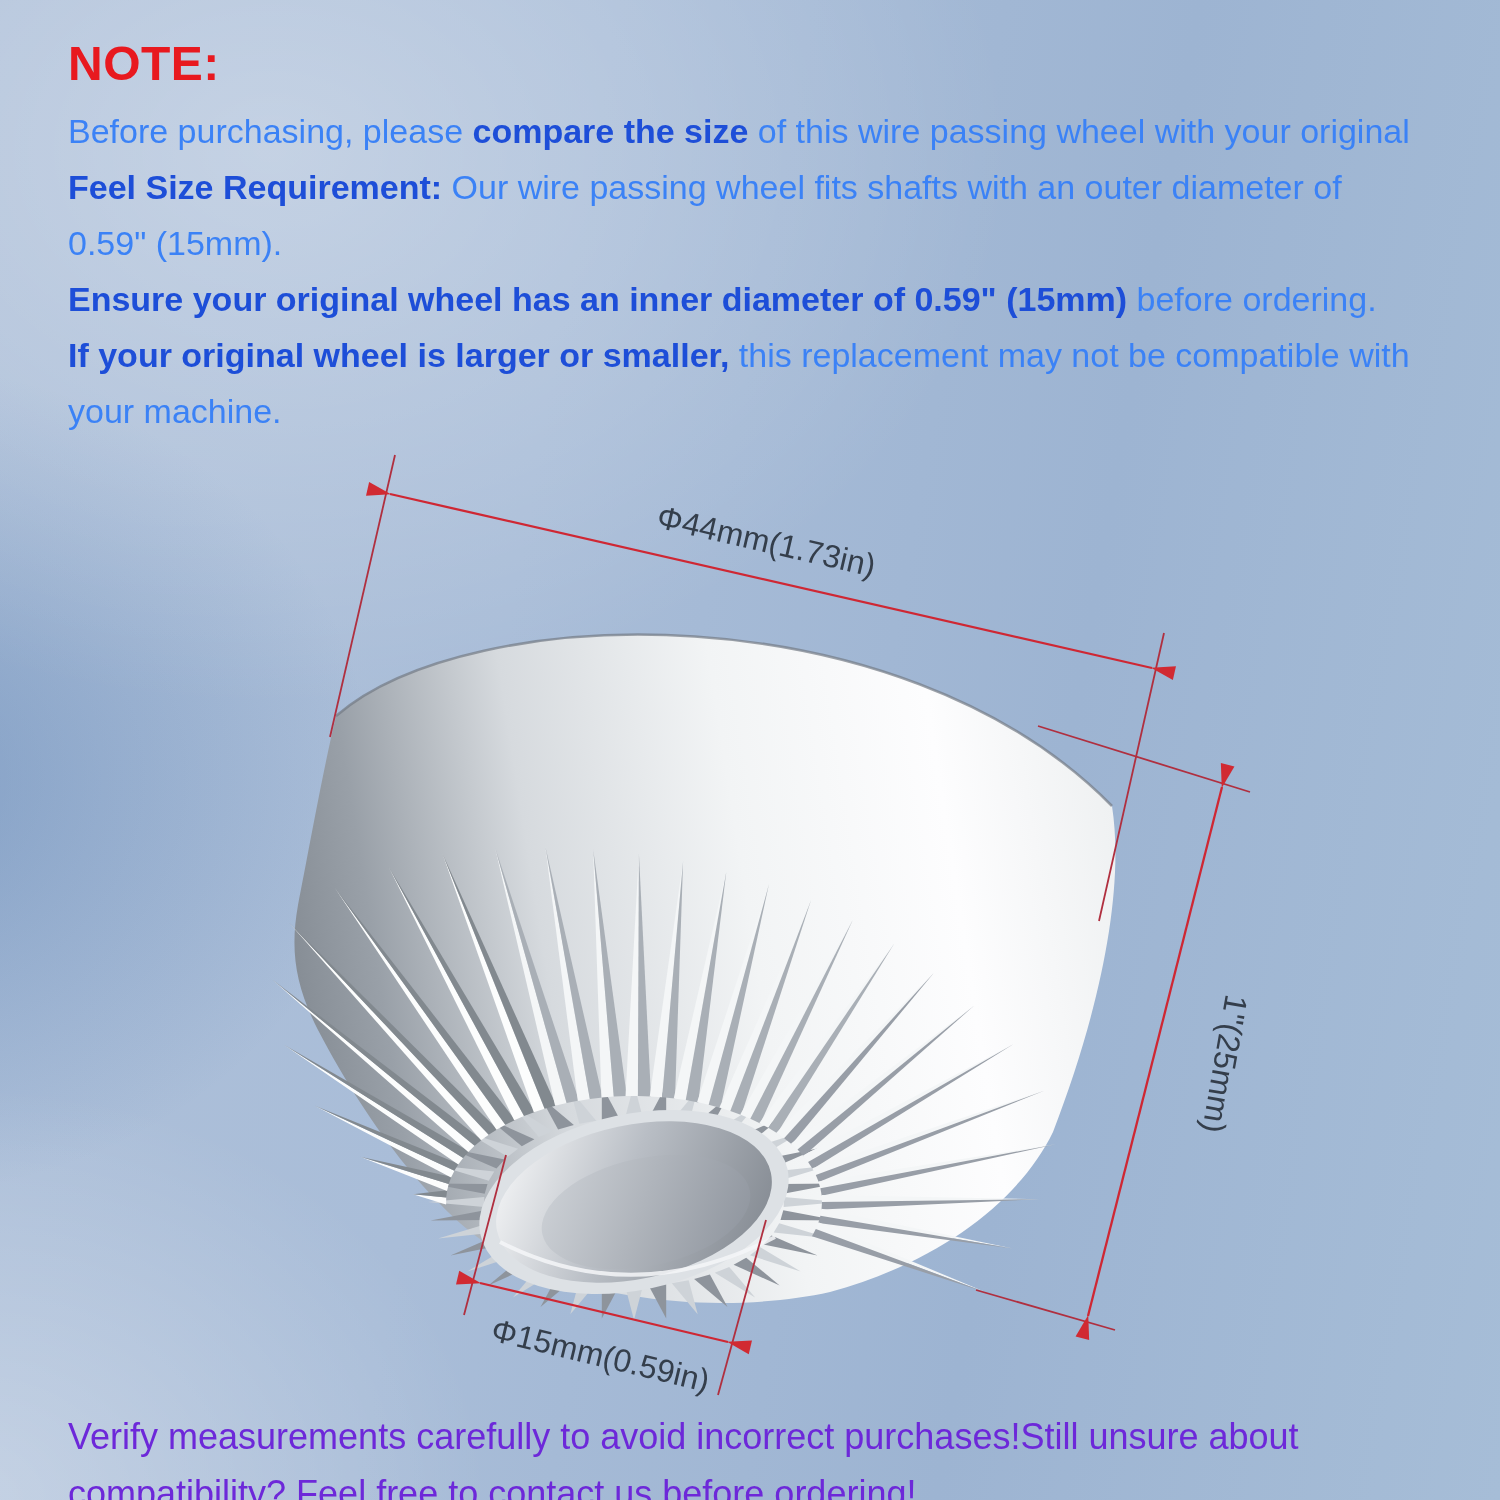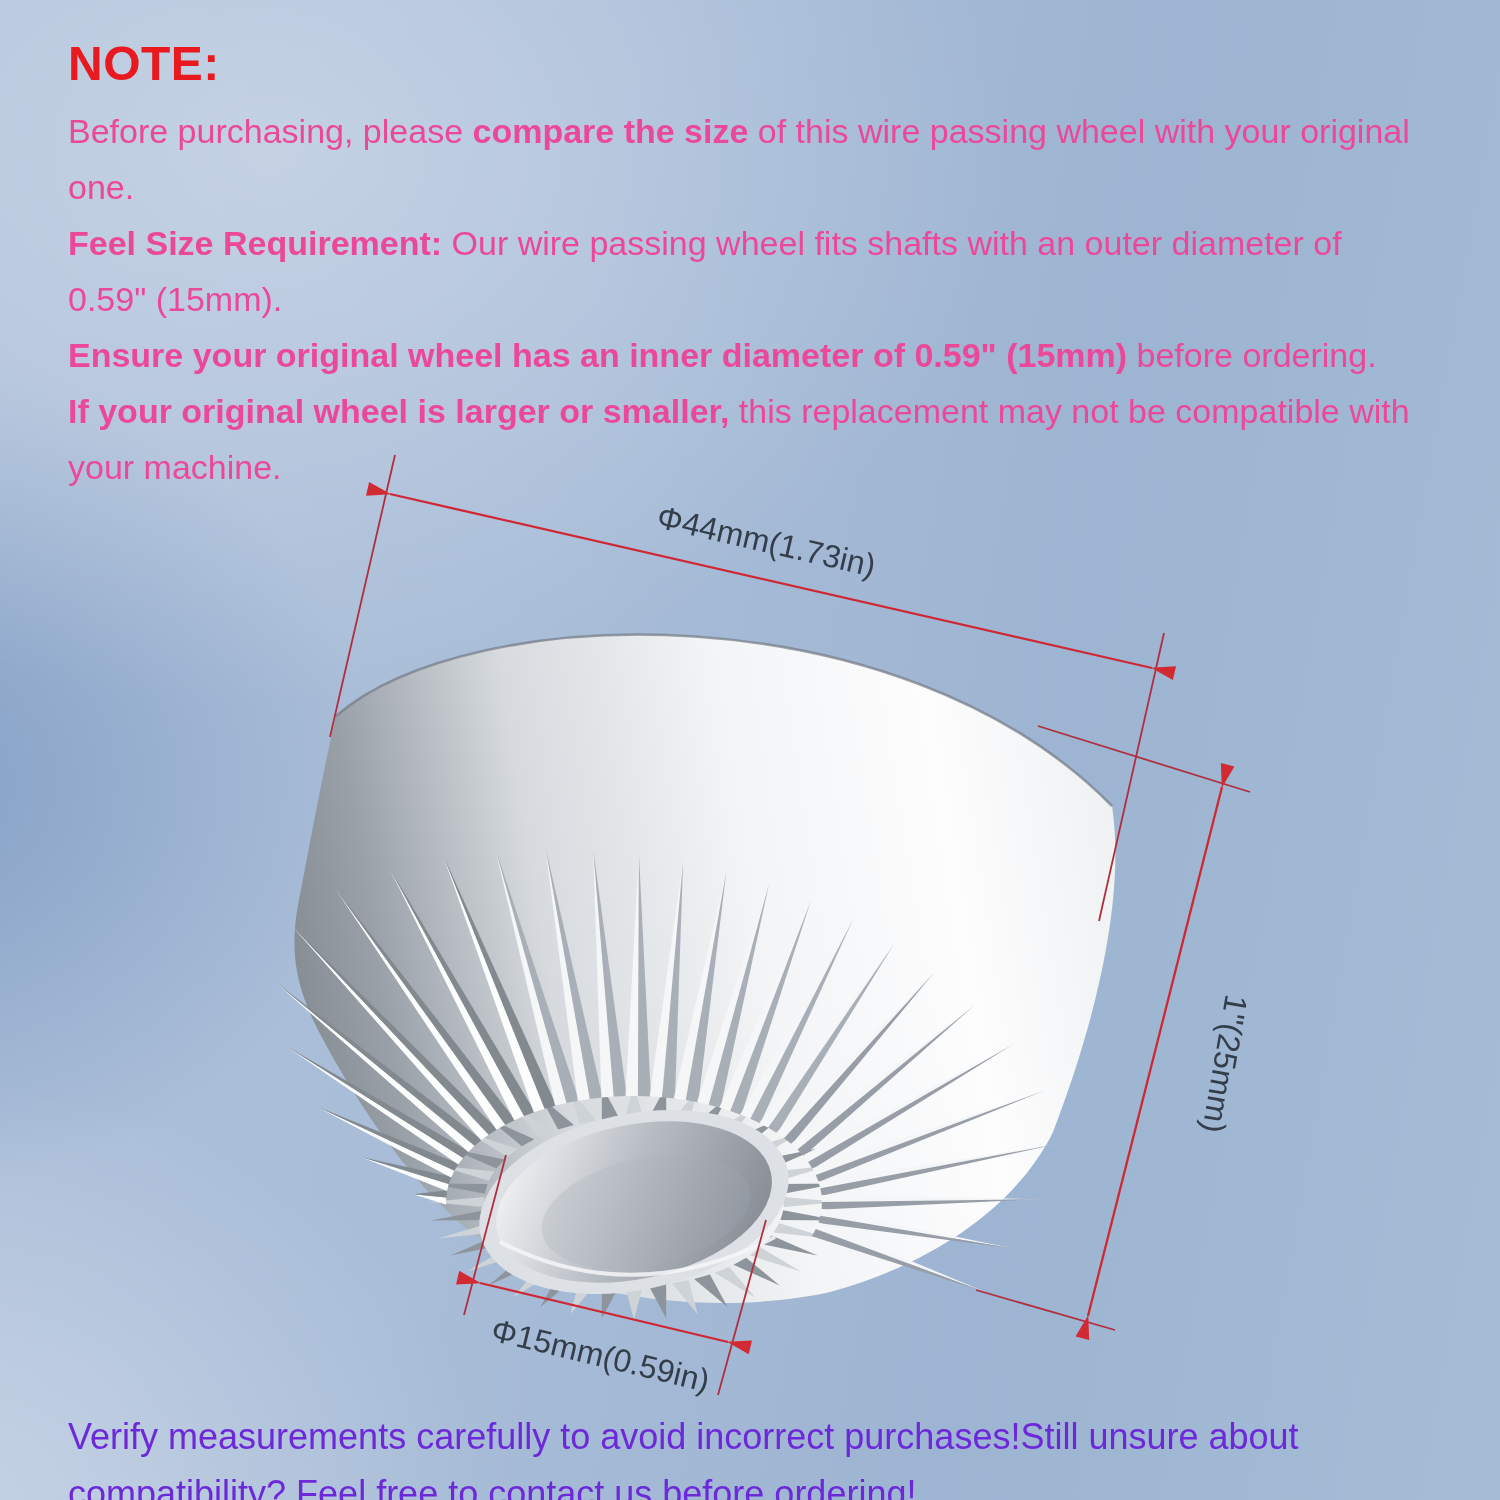--- a/index.html
+++ b/index.html
@@ -8,22 +8,22 @@
     font-family:"Liberation Sans","DejaVu Sans",sans-serif;
     background:
       radial-gradient(1200px 900px at 18% 10%, rgba(255,255,255,.30), rgba(255,255,255,0) 62%),
       radial-gradient(900px 760px at -8% 52%, rgba(44,94,158,.34), rgba(44,94,158,0) 55%),
       radial-gradient(1000px 800px at -2% 100%, rgba(255,255,255,.30), rgba(255,255,255,0) 52%),
       linear-gradient(100deg,#aec0d9 0%,#a9bdd8 35%,#9db4d2 68%,#a6bdd7 100%);
   }
   .note{position:absolute;left:68px;top:36px;right:30px;z-index:3;}
   .title{font-size:48px;font-weight:700;margin:0 0 12px 0;letter-spacing:.5px;}
   .ln{margin:0;font-size:34px;line-height:56px;white-space:nowrap;}
-  .dk{color:#ec4899;}
-  .rd{color:#ec4899;font-weight:700;}
+  .dk{color:#3b82f6;}
+  .rd{color:#1d4ed8;font-weight:700;}
   .title.rd{color:#e8191f;}
   .warn{font-family:"DejaVu Sans",sans-serif;font-weight:400;margin-right:10px;}
   .footer{position:absolute;left:68px;top:1408px;z-index:3;}
   .footer p{margin:0;font-size:36px;line-height:57px;font-weight:400;color:#6d28d9;white-space:nowrap;}
   #scene{position:absolute;left:0;top:0;z-index:1;}
   .dim-label{fill:#343e4b;font-size:32px;font-family:"Liberation Sans","DejaVu Sans",sans-serif;}
 </style>
 </head>
 <body>
 
@@ -191,21 +191,20 @@
       <line x1="766" y1="1220" x2="718" y2="1395" stroke="#b02f3f" stroke-width="1.8"></line>
       <line x1="480" y1="1283" x2="728" y2="1342" stroke="#cf2733" stroke-width="2.3" marker-start="url(#arrow)" marker-end="url(#arrow)"></line>
       <text class="dim-label" transform="translate(598,1366) rotate(13.5)" text-anchor="middle">Φ15mm(0.59in)</text>
     </g>
   </g>
 </svg>
 
 <div class="note">
   <h1 class="title rd">NOTE:</h1>
   <p class="ln"><span class="dk">Before purchasing, please </span><span class="rd">compare the size</span><span class="dk"> of this wire passing wheel with your original</span></p>
-  <p class="ln dk">one.</p>
   <p class="ln"><span class="rd">Feel Size Requirement:</span><span class="dk"> Our wire passing wheel fits shafts with an outer diameter of</span></p>
   <p class="ln dk">0.59" (15mm).</p>
   <p class="ln"><span class="rd">Ensure your original wheel has an inner diameter of 0.59" (15mm)</span><span class="dk"> before ordering.</span></p>
   <p class="ln"><span class="rd">If your original wheel is larger or smaller,</span><span class="dk"> this replacement may not be compatible with</span></p>
   <p class="ln dk">your machine.</p>
 </div>
 
 <div class="footer">
   <p>Verify measurements carefully to avoid incorrect purchases!Still unsure about</p>
   <p>compatibility? Feel free to contact us before ordering!</p>

